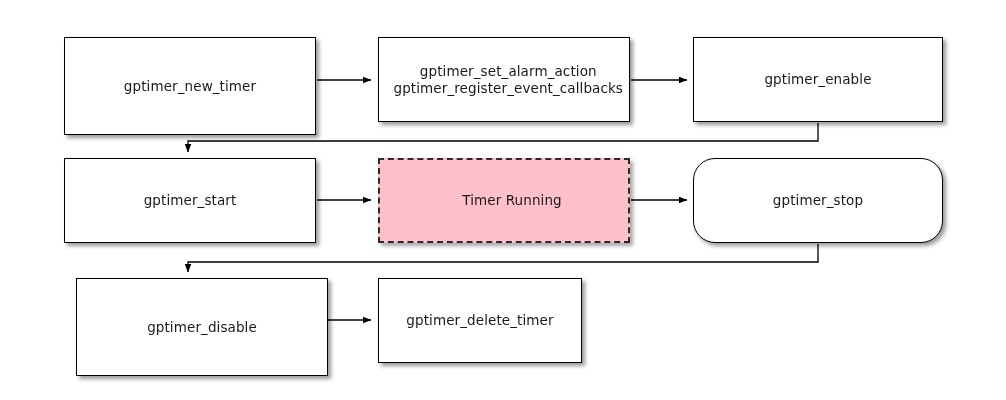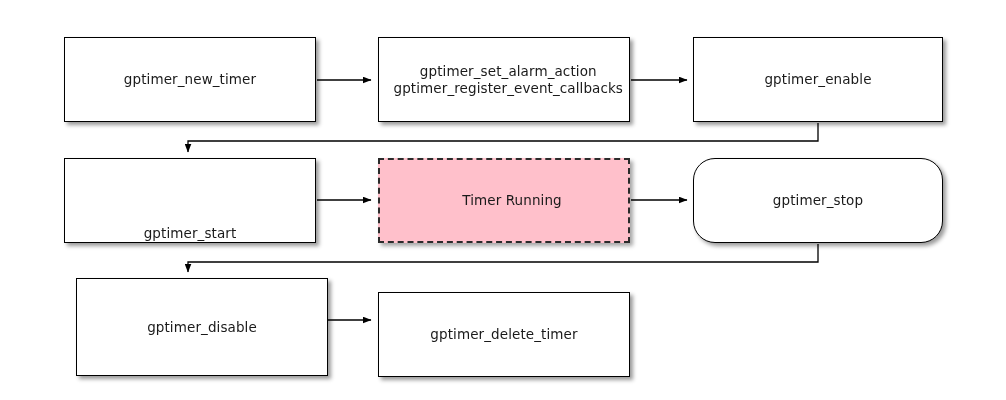--- a/index.html
+++ b/index.html
@@ -70,40 +70,40 @@
         <polyline points="631,80 687,80" fill="none" stroke="#000000" stroke-width="1.3" marker-end="url(#arrowhead)"></polyline>
         <polyline points="818,123 818,141 188,141 188,152" fill="none" stroke="#000000" stroke-width="1.3" marker-end="url(#arrowhead)"></polyline>
         <polyline points="317,200 371,200" fill="none" stroke="#000000" stroke-width="1.3" marker-end="url(#arrowhead)"></polyline>
         <polyline points="631,200 687,200" fill="none" stroke="#000000" stroke-width="1.3" marker-end="url(#arrowhead)"></polyline>
         <polyline points="818,244 818,262 188,262 188,272" fill="none" stroke="#000000" stroke-width="1.3" marker-end="url(#arrowhead)"></polyline>
         <polyline points="317,320 371,320" fill="none" stroke="#000000" stroke-width="1.3" marker-end="url(#arrowhead)"></polyline>
       </g>
   </svg>
 
   <div id="nodes-host">
-      <div class="node" style="left: 64px; top: 37px; width: 252px; height: 85px;">
+      <div class="node" style="left: 64px; top: 37px; width: 252px; height: 98px;">
         <span class="node-label">gptimer_new_timer</span>
       </div>
       <div class="node" style="left: 378px; top: 37px; width: 252px; height: 85px; justify-content: flex-end;">
         <span class="node-label">gptimer_set_alarm_action
 gptimer_register_event_callbacks</span>
       </div>
       <div class="node" style="left: 693px; top: 37px; width: 250px; height: 85px;">
         <span class="node-label">gptimer_enable</span>
       </div>
-      <div class="node" style="left: 64px; top: 158px; width: 252px; height: 85px; align-items: flex-end;">
+      <div class="node" style="left: 64px; top: 158px; width: 252px; height: 85px;">
         <span class="node-label">gptimer_start</span>
       </div>
       <div class="node state-running" style="left: 378px; top: 158px; width: 252px; height: 85px; background: rgb(255, 192, 203); border-color: rgb(43, 43, 43); border-style: dashed;">
         <span class="node-label">Timer Running</span>
       </div>
       <div class="node" style="left: 693px; top: 158px; width: 250px; height: 85px; border-radius: 22px;">
         <span class="node-label">gptimer_stop</span>
       </div>
       <div class="node" style="left: 76px; top: 278px; width: 252px; height: 98px;">
         <span class="node-label">gptimer_disable</span>
       </div>
-      <div class="node" style="left: 378px; top: 292px; width: 252px; height: 85px;">
+      <div class="node" style="left: 378px; top: 278px; width: 204px; height: 85px;">
         <span class="node-label">gptimer_delete_timer</span>
       </div>
     </div>
 
 </div>
 
 </body></html>

